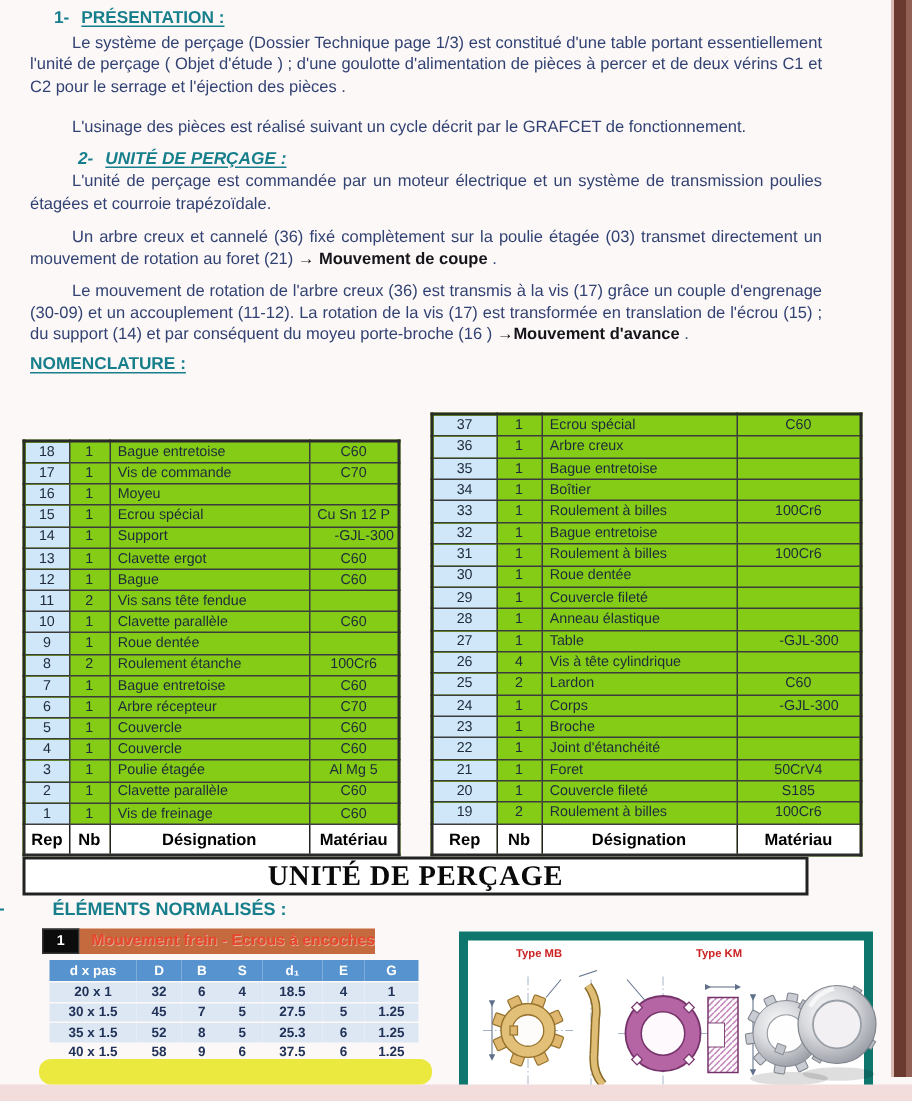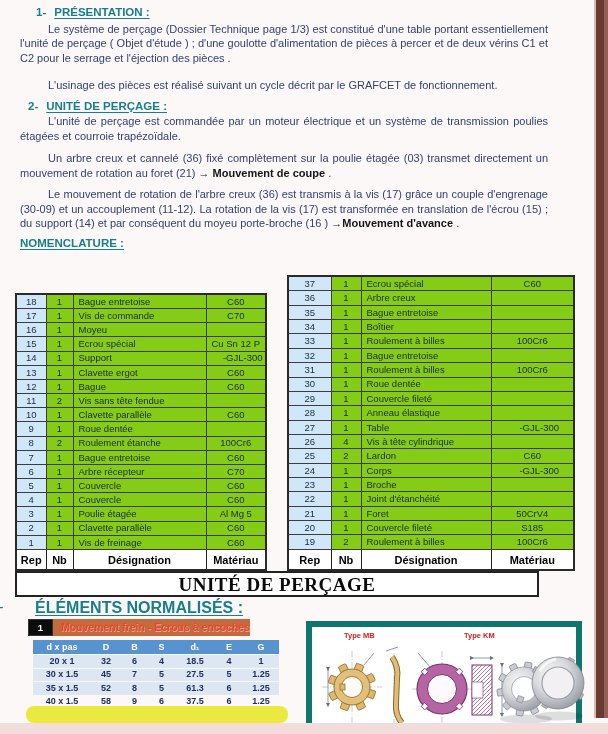--- a/index.html
+++ b/index.html
@@ -6,21 +6,21 @@
   .page { position:relative; width:608px; height:734px; background:#fcf8f8;
           font-family:"Liberation Sans", sans-serif; overflow:hidden; }
 
   
   .flow { position:absolute; left:20px; top:5px; width:528px;
           color:#324272; font-size:11px; line-height:14.5px; text-align:justify; }
   .sec-head { font-weight:bold; font-size:11.5px; color:#177f8b; }
   .sec-head .num { margin-right:8px; }
   .sec-head .ht { text-decoration:underline; text-underline-offset:2px; }
   .h1 { margin-left:16px; }
-  .h2 { margin-left:8px; margin-top:6px; }
+  .h2 { margin-left:32px; margin-top:6px;font-style:italic; }
   .h3 { margin-top:5px; }
   .p  { margin:0; text-indent:28px; }
   .p1 { margin-top:2px; }
   .p2 { margin-top:13px; }
   .p3 { margin-top:1px; }
   .p4 { margin-top:8px; }
   .p5 { margin-top:7px; }
   .b  { font-weight:bold; color:#15151a; }
 
   
@@ -39,21 +39,21 @@
   .assembly-title { position:absolute; left:15px; top:571px; width:524px; height:26px;
                     box-sizing:border-box; border:2px solid #222; background:#fff;
                     font-family:"Liberation Serif", serif; font-weight:bold;
                     font-size:19px; letter-spacing:.5px; color:#0a0a0a;
                     text-align:center; line-height:23px; }
 
   
   .margin-marker { position:absolute; left:-7px; top:600px; color:#177f8b;
                    font-weight:bold; font-size:11.5px; }
   .h-elements { position:absolute; left:35px; top:599px; color:#177f8b;
-                font-weight:bold; font-size:16px; text-decoration:underline;
+                font-weight:bold; font-size:12px; 
                 text-underline-offset:2px; }
   .banner { position:absolute; left:28px; top:619px; width:222px; height:17px;
             display:flex; }
   .banner-index { width:27px; background:#0c0c0c; border:1px solid #333;
                   box-sizing:border-box; color:#fff; font-size:9.5px; font-weight:bold;
                   text-align:center; line-height:15px; }
   .banner-label { flex:1; background:#c56a3e; color:#e8452c; font-weight:bold;
                   font-size:10.5px; line-height:17px; padding-left:8px;
                   text-shadow:.5px .5px 0 rgba(255,255,255,.45); white-space:nowrap; }
   .washer-hl { position:absolute; left:26px; top:706px; width:262px; height:17px;
@@ -416,21 +416,21 @@
           <td>5</td>
           <td>27.5</td>
           <td>5</td>
           <td>1.25</td>
         </tr>
         <tr>
           <td>35 x 1.5</td>
           <td>52</td>
           <td>8</td>
           <td>5</td>
-          <td>61.3</td>
+          <td>25.3</td>
           <td>6</td>
           <td>1.25</td>
         </tr>
         <tr class="hl">
           <td>40 x 1.5</td>
           <td>58</td>
           <td>9</td>
           <td>6</td>
           <td>37.5</td>
           <td>6</td>

